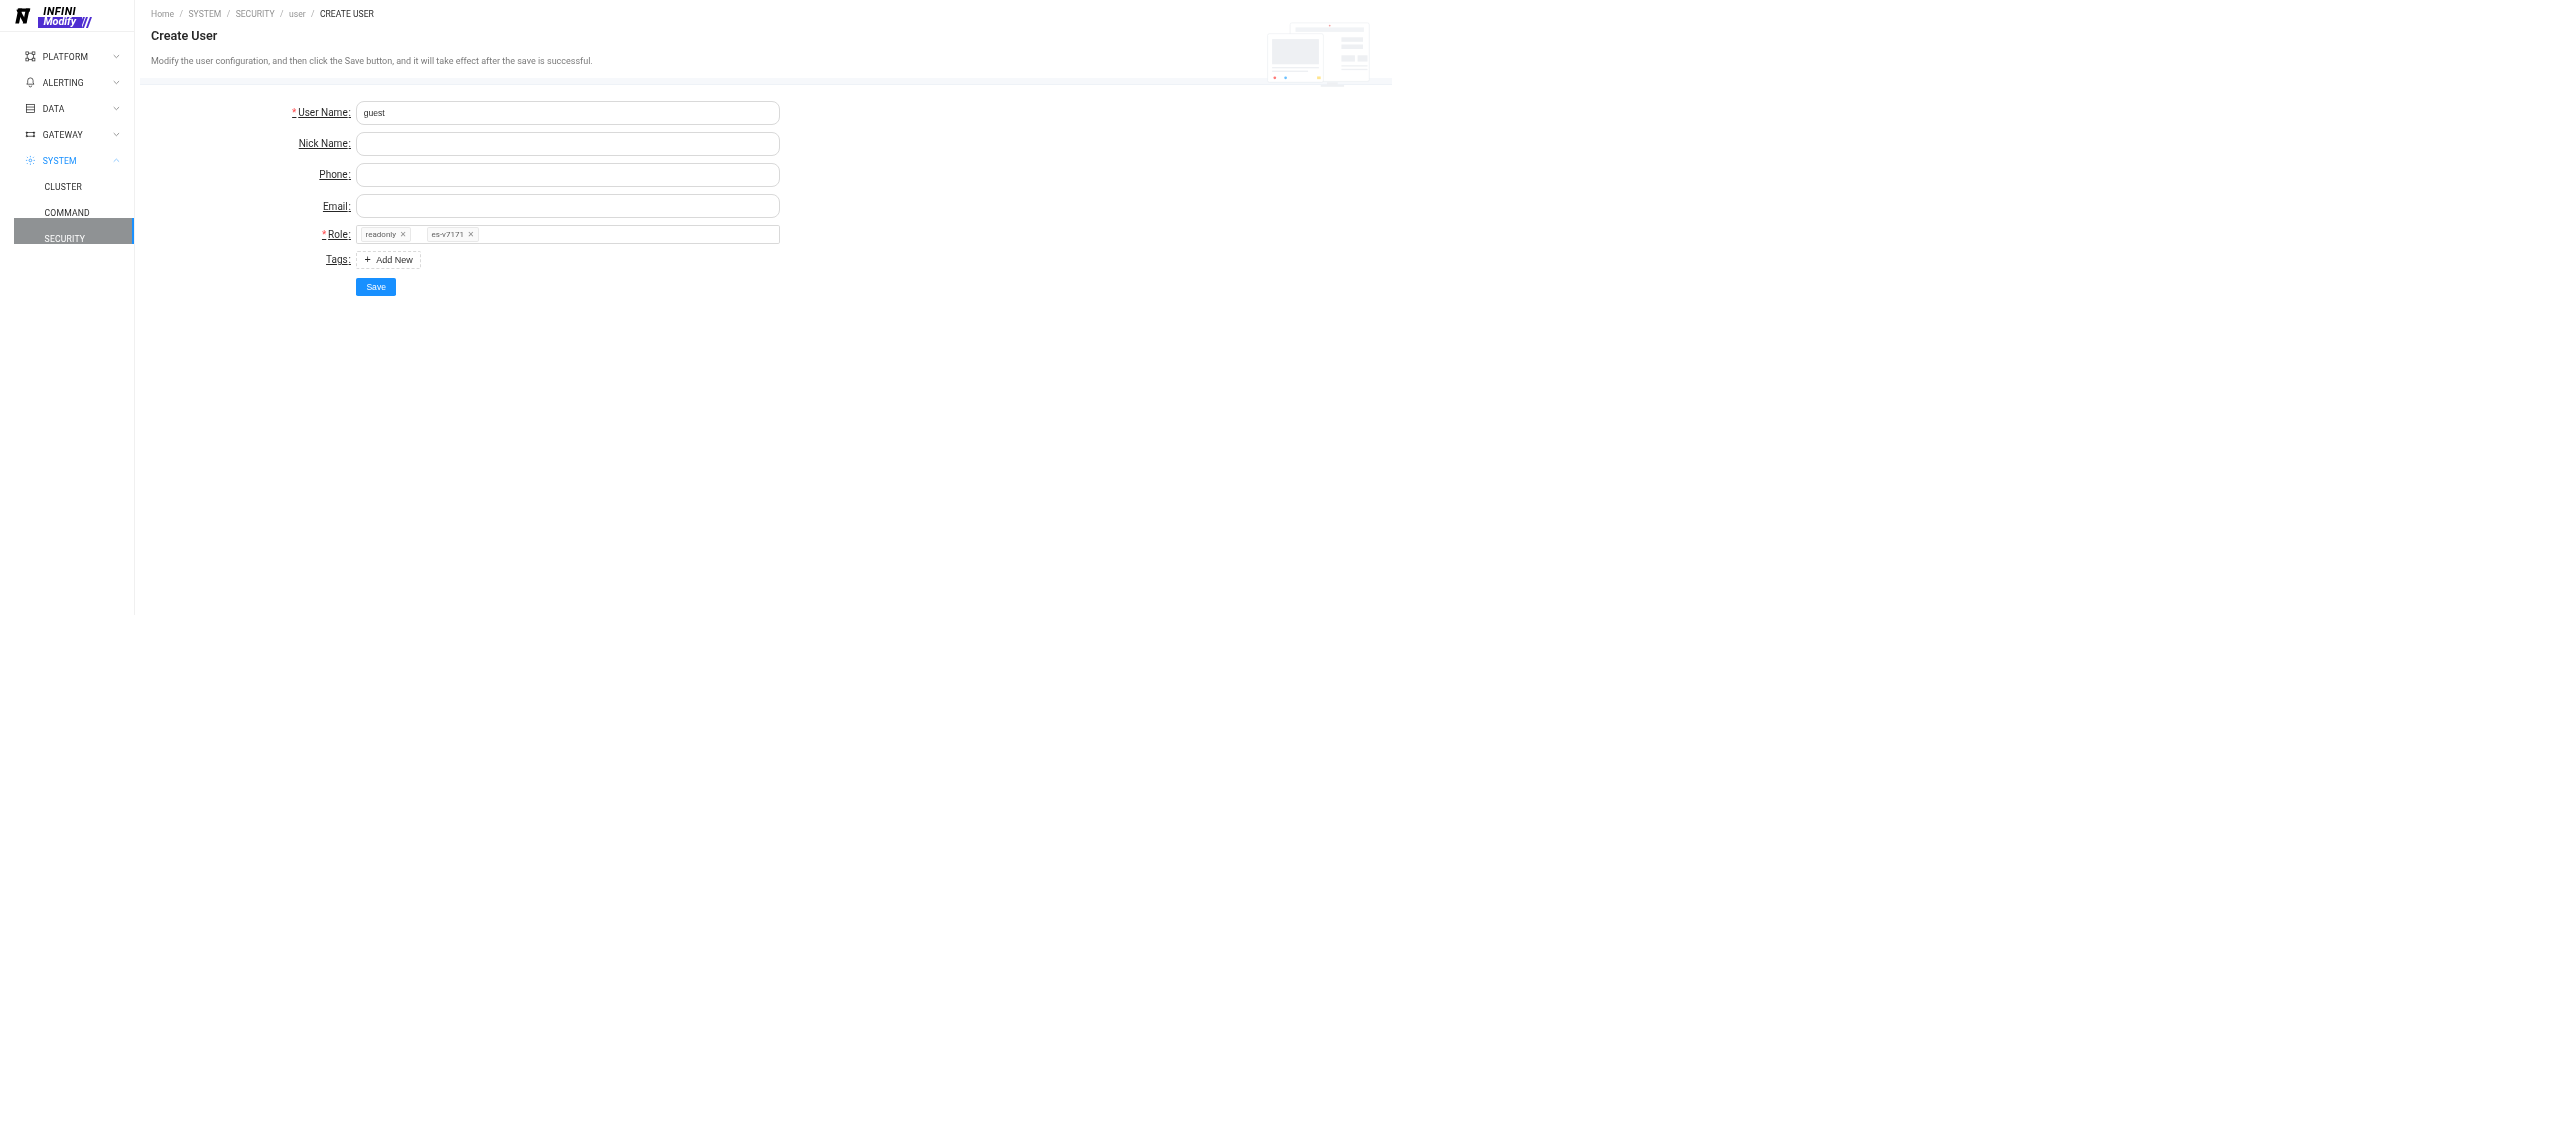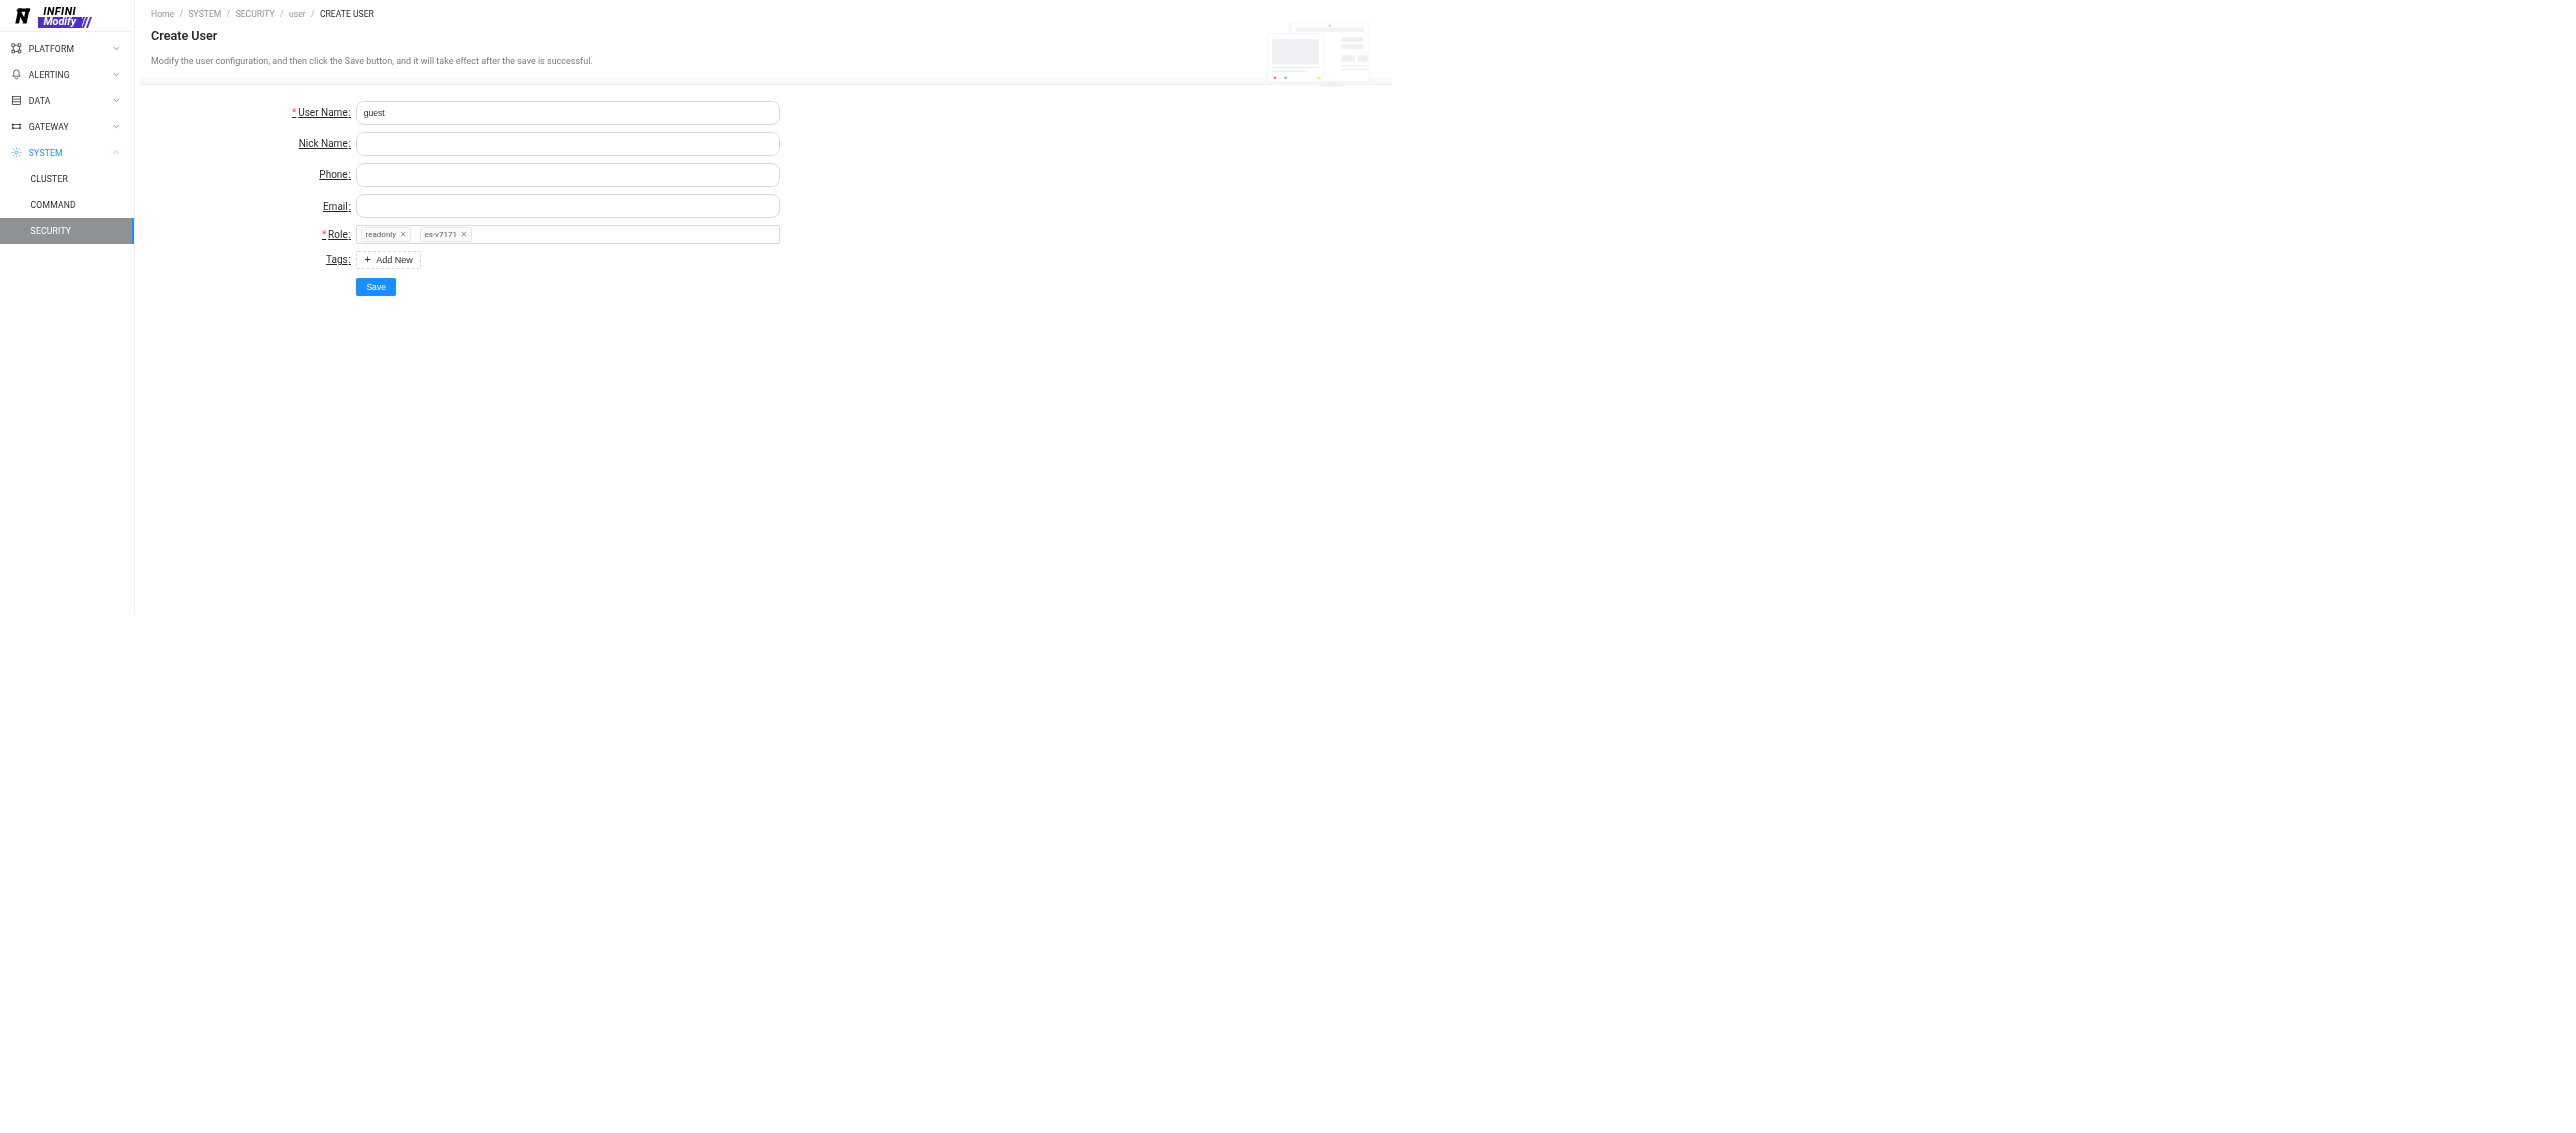--- a/index.html
+++ b/index.html
@@ -43,27 +43,28 @@
     display:inline-block;
   }
   .logo-stripes {
     position:absolute; right:-8px; top:0; bottom:0; display:flex; gap:1.8px;
   }
   .logo-stripes span { width:1.8px; background:#4f2ed1; transform: skewX(-20deg);}
   
   .menu { padding-top: 3.6px; }
   .menu-item {
     display:flex;
-    align-items:center;
+    align-items:flex-end;
     height: 26px;
     padding: 0 12.6px 0 10.8px;
     cursor:pointer;
     color: rgba(0,0,0,0.85);
     font-size: 8.6px;
     letter-spacing: 0.2px;
+    margin-left: 14px;
   }
   .menu-item .mlabel { flex:1; margin-left:7.2px; text-transform:uppercase; }
   .menu-item.child { padding-left: 23.4px; font-size: 8.6px; }
   .menu-item.active { background:#8f9294; color:#fff; position:relative; }
   .menu-item.active::after { content:""; position:absolute; right:0; top:0; bottom:0; width:1.8px; background:#1890ff; }
   .menu-item.open { color:#1890ff; }
   .menu-icon { width:10.8px; height:10.8px; display:inline-flex; align-items:center; justify-content:center; flex-shrink:0;}
   .chev { width:10.8px; height:10.8px; opacity:0.55; }
   .menu-item.open .menu-icon svg, .menu-item.open .chev svg { stroke:#1890ff; }
   
@@ -115,21 +116,21 @@
     font-size: 8.6px;
     color: rgba(0,0,0,0.85);
     outline:none;
   }
   .select-tags {
     min-height: 18px;
     border: 0.9px solid #d9d9d9;
     border-radius: 1.8px;
     padding: 0.9px 3.6px;
     display:flex;
-    gap:9px;
+    gap:16px;
     align-items:flex-start;
     flex-wrap:wrap;
     cursor:text;
   }
   .tag {
     display:inline-flex; align-items:center;
     background:#fafafa; border:0.9px solid #e8e8e8;
     border-radius:1.8px; padding: 0 3.6px; height:14.4px;
     font-size:8px; color: rgba(0,0,0,0.65);
     gap:3.6px;

